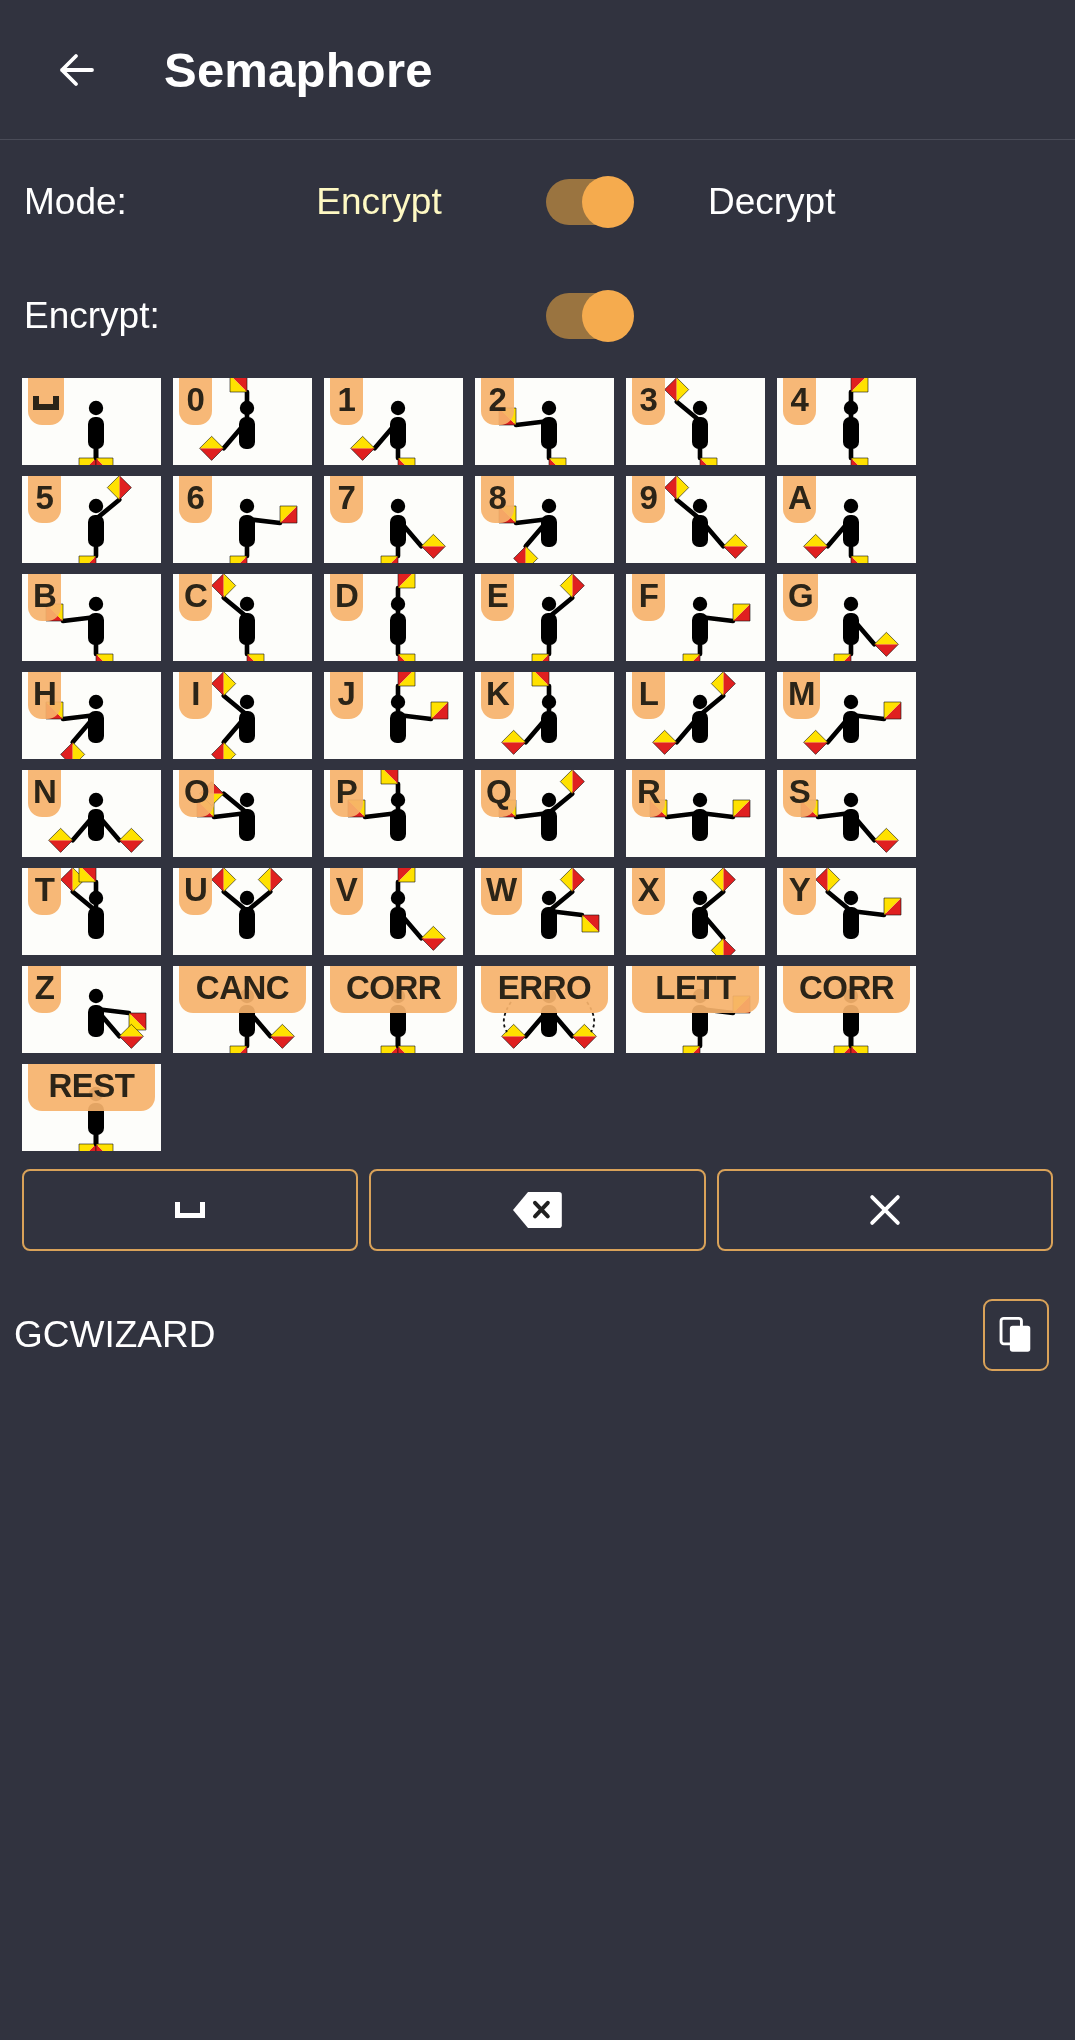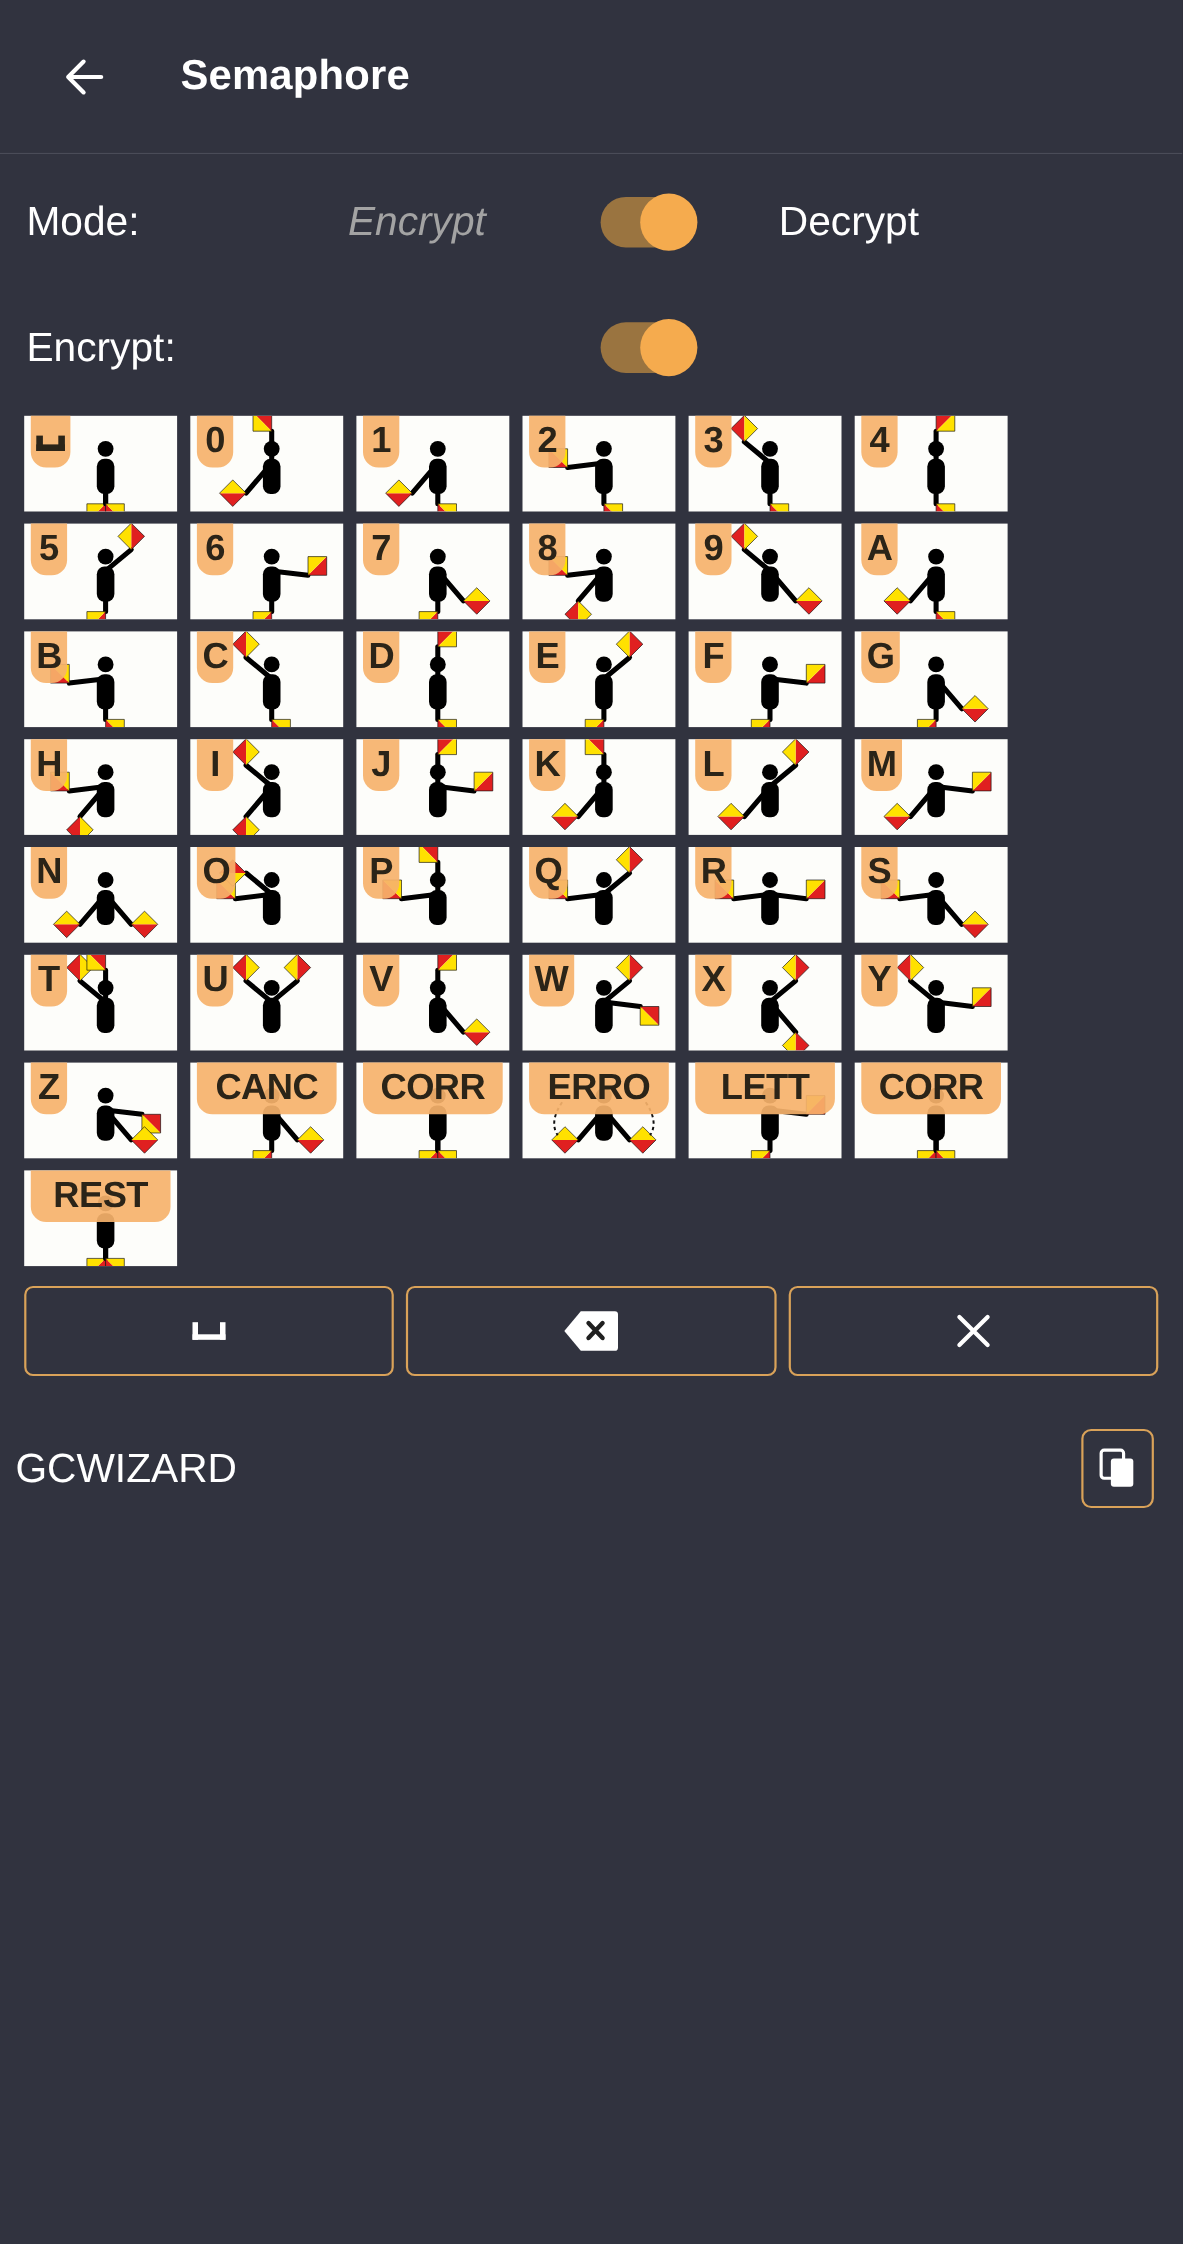--- a/index.html
+++ b/index.html
@@ -22,47 +22,46 @@
     padding-left: 40px;
   }
   .back-btn {
     width: 72px; height: 72px;
     display: flex; align-items: center; justify-content: center;
     cursor: pointer;
   }
   .back-btn svg { width: 48px; height: 48px; }
   .appbar-title {
     color: #ffffff;
-    font-size: 38px;
+    font-size: 49px;
     font-weight: bold;
     margin-left: 52px;
     letter-spacing: 0.2px;
     text-align: center;
   }
 
   
   .opt-row {
     display: flex;
     align-items: center;
     height: 96px;
     padding: 0 24px;
   }
   .opt-label {
     color: #ffffff;
     font-size: 37px;
     width: 250px;
     flex: none;
   }
   .opt-left-text {
-    color: #a3a3a3;
+    color: #fef9c3;
     font-size: 37px;
     flex: none;
     width: 210px;
     text-align: center;
-    font-style: italic;
   }
   .opt-right-text {
     color: #ffffff;
     font-size: 37px;
     margin-left: 78px;
   }
   .switch {
     width: 84px; height: 46px;
     border-radius: 23px;
     background: #9a7440;

